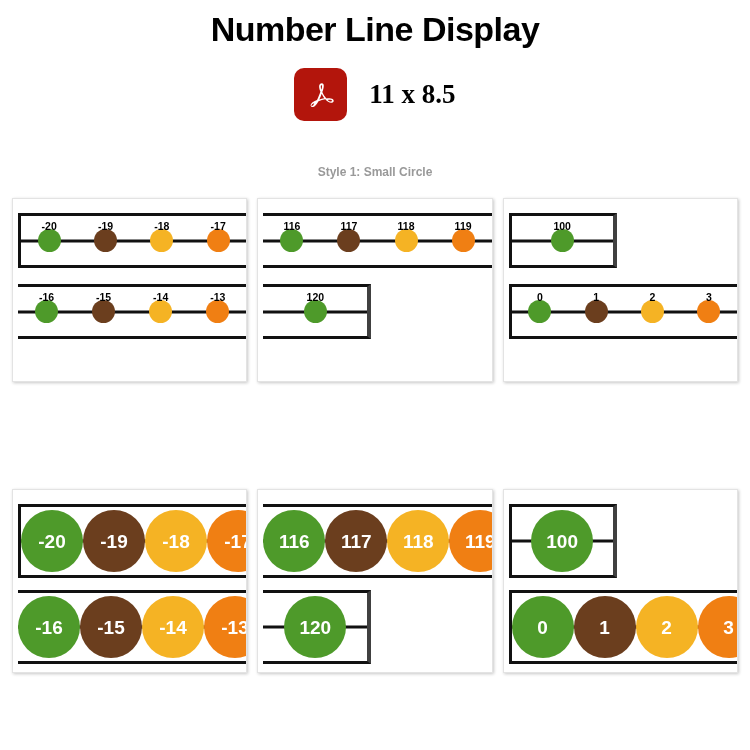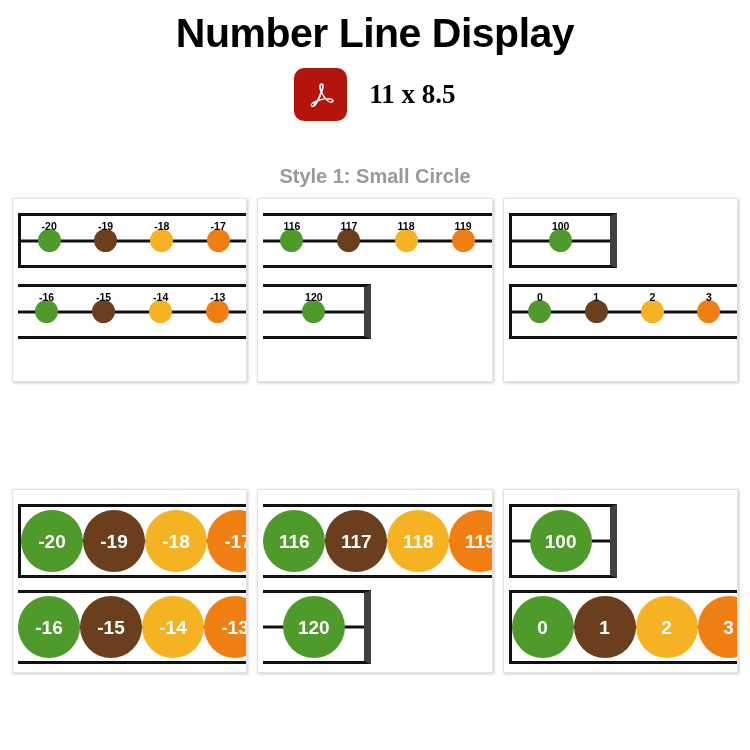--- a/index.html
+++ b/index.html
@@ -8,40 +8,40 @@
     background:#ffffff;
     font-family:"Liberation Sans", sans-serif;
     overflow:hidden;
   }
   .page{position:relative;width:750px;height:750px;}
 
   
   .title{
     position:absolute;top:10px;left:0;width:750px;
     text-align:center;
-    font-size:41px;font-weight:bold;color:#000000;
+    font-size:34px;font-weight:bold;color:#000000;
     letter-spacing:-0.5px;
   }
   .subrow{
     position:absolute;top:68px;left:0;width:750px;
     display:flex;align-items:center;justify-content:center;gap:22px;font-family:Liberation Serif, serif;
   }
   .pdf-icon{
     width:53px;height:53px;border-radius:10px;
     background:#b3150c;
     display:flex;align-items:center;justify-content:center;
     flex:0 0 auto;
   }
   .pdf-icon svg{display:block;}
   .dims{font-size:27px;font-weight:bold;color:#000;}
 
   
   .section-heading{
     position:absolute;left:0;width:750px;text-align:center;
-    font-size:20px;font-weight:bold;color:#999999;
+    font-size:12px;font-weight:bold;color:#999999;
   }
   #heading-1{top:165px;}
   #heading-2{top:452px;}
 
   
   .strip{position:absolute;left:12px;width:726px;display:flex;gap:10px;}
   #strip-1{top:198px;}
   #strip-2{top:489px;}
 
   .card{
@@ -58,21 +58,21 @@
   }
 
   
   .nl-row{
     position:relative;
     box-sizing:border-box;
     border-top:3px solid #111;
     border-bottom:3px solid #111;
   }
   .nl-row.has-left{border-left:3px solid #111;}
-  .nl-row.has-right{border-right:7px solid #404040;}
+  .nl-row.has-right{border-right:4px solid #404040;}
   .nl-row.partial{width:108px;}
 
   
   .axis{
     position:absolute;left:0;right:0;top:50%;
     height:3px;background:#111;transform:translateY(-50%);
   }
   .ticks{
     position:absolute;left:0;top:0;right:0;bottom:0;
     display:flex;align-items:center;

